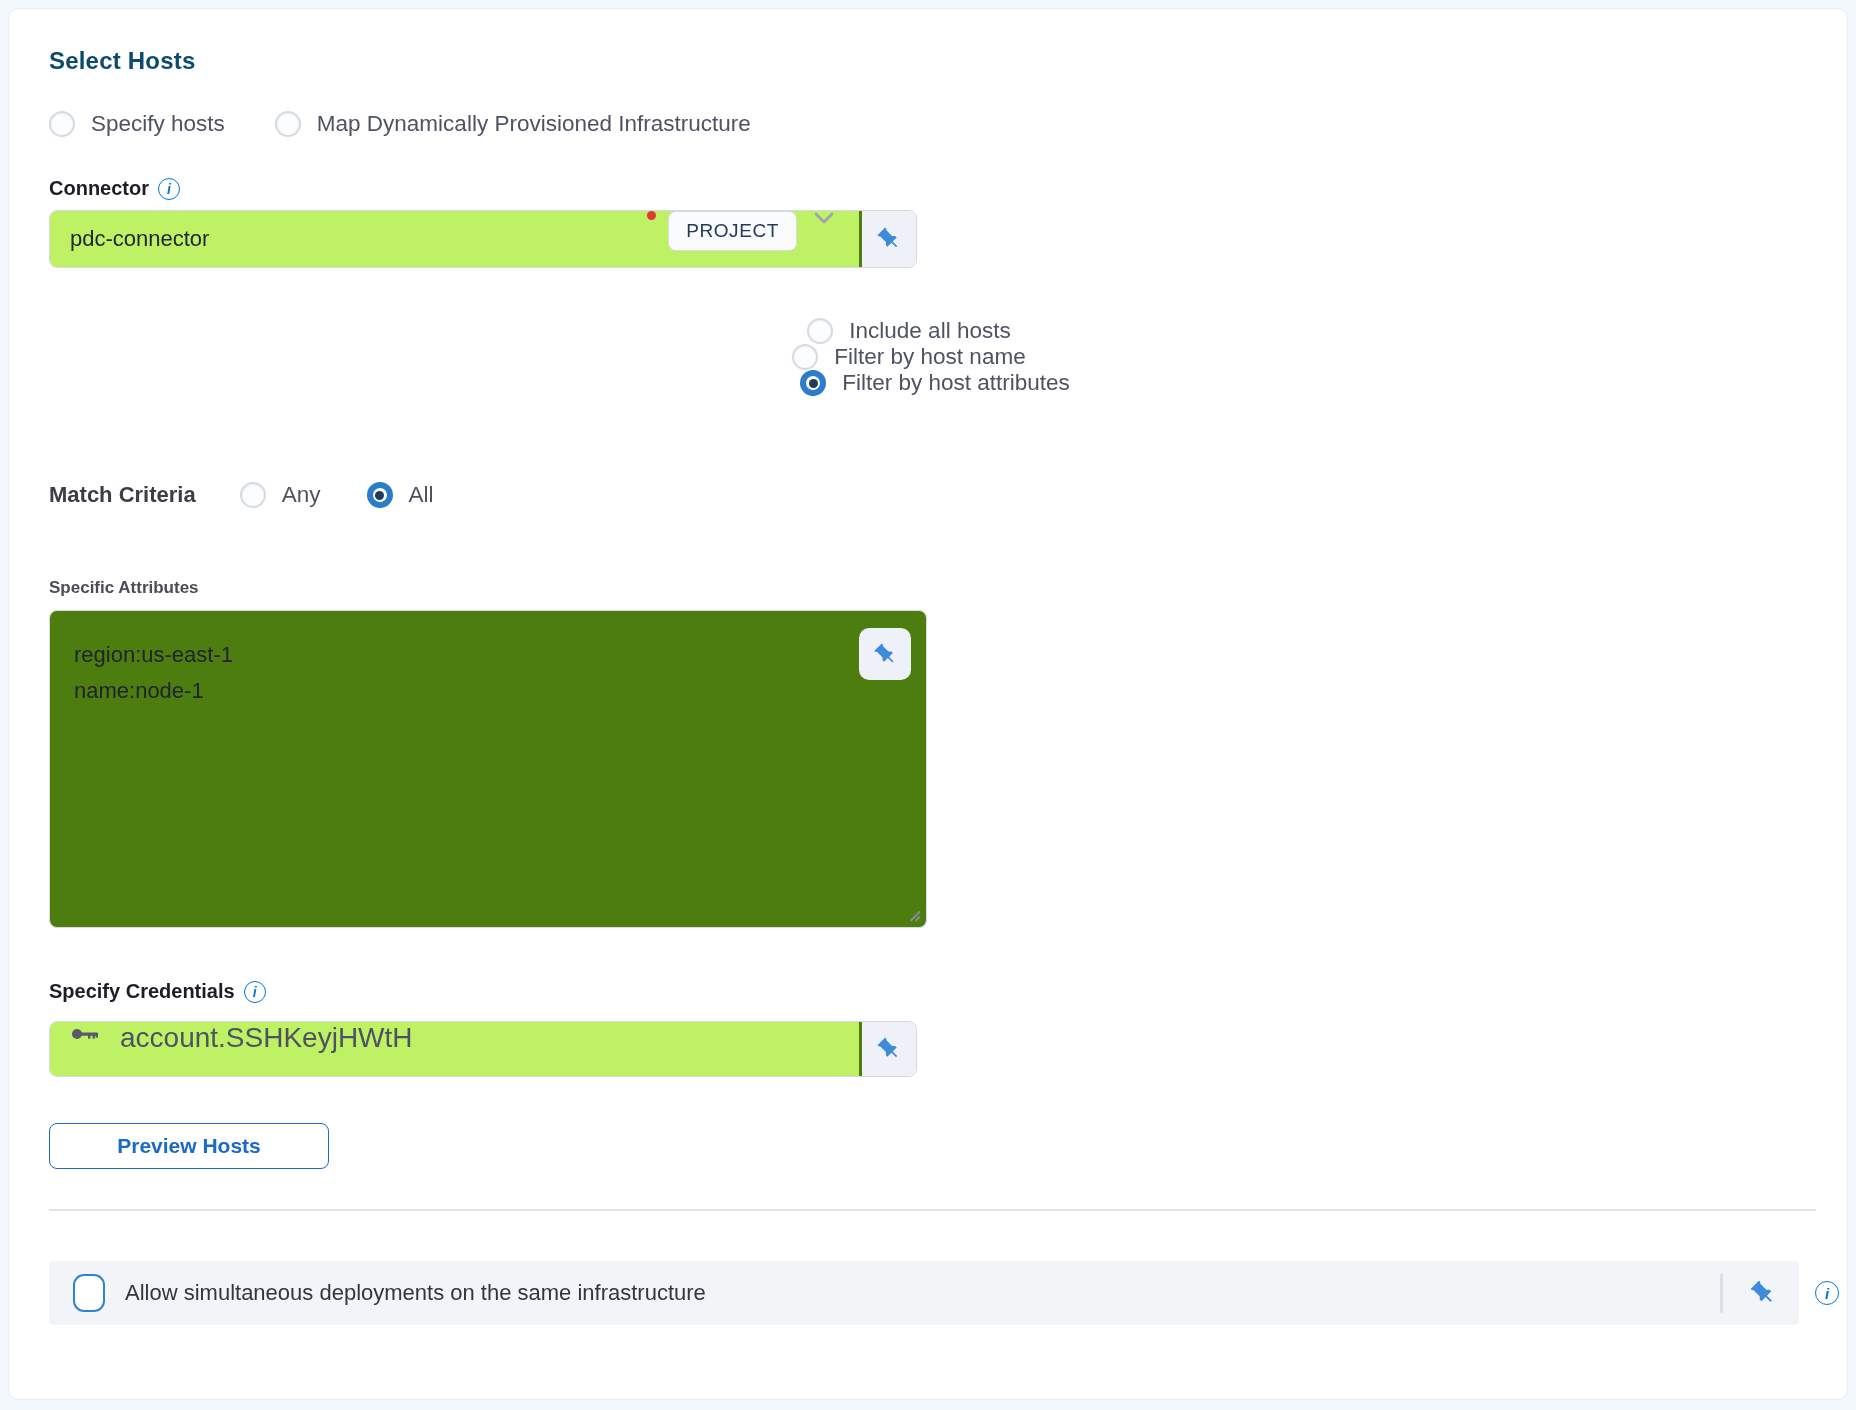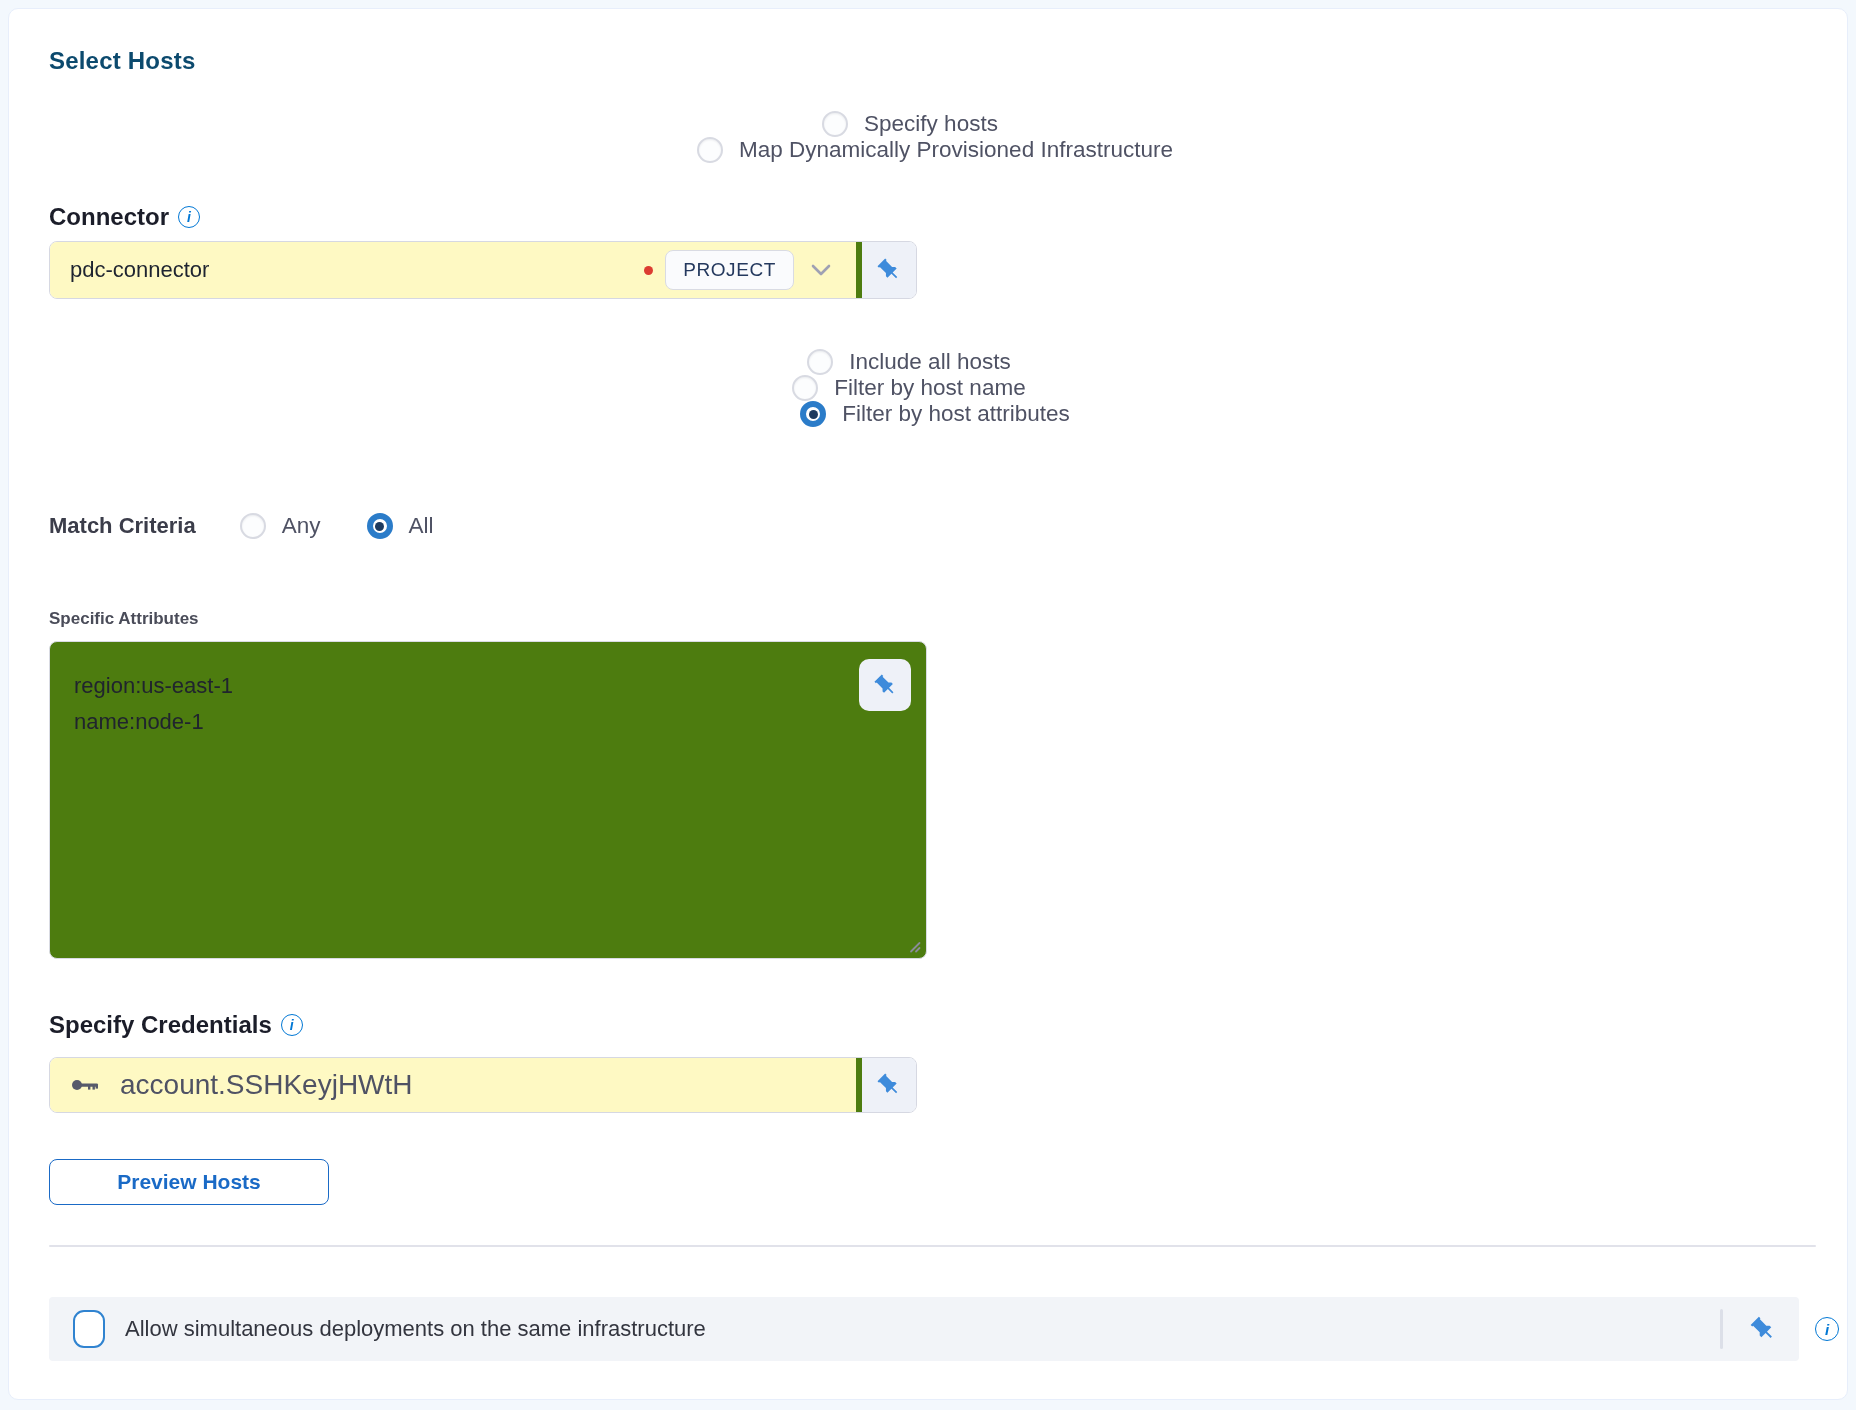--- a/index.html
+++ b/index.html
@@ -50,21 +50,21 @@
   }
   .radio-label {
     margin-left:16px;
     font-size:22.5px;
     color:#4f5264;
   }
 
   
   .field-label-row { display:flex; align-items:center; gap:9px; }
   .field-label {
-    font-size:24px;
+    font-size:20px;
     font-weight:700;
     color:#1b1d29;
   }
   .info-icon {
     width:22px; height:22px; flex:none;
     border:1.5px solid #0278d5; border-radius:50%;
     color:#0278d5;
     display:inline-flex; align-items:center; justify-content:center;
     font-size:14px; font-weight:600; font-style:italic;
     cursor:pointer;
@@ -76,24 +76,24 @@
     margin-top:10px;
     width:868px; height:58px;
     border:1px solid #d6d8e2;
     border-radius:8px;
     display:flex; align-items:stretch;
     overflow:hidden;
     background:#ffffff;
   }
   .select-main {
     flex:1;
-    display:flex; align-items:center;
+    display:flex; 
     padding:0 14px 0 20px;
-    border-right:6px solid #4d7c0f;
-    background:#fef9c3;
+    border-right:3px solid #4d7c0f;
+    background:#bef264;
     min-width:0;
   }
   .select-main input {
     flex:1; min-width:0;
     border:none; outline:none;
     font-family:"Liberation Sans", sans-serif;
     font-size:22px; color:#1e2430;
     background:transparent;
   }
   .required-dot {
@@ -114,21 +114,21 @@
   }
   .chevron { margin:0 10px 0 16px; flex:none; display:flex; cursor:pointer; }
   .pin-box {
     width:54px; flex:none;
     background:#eef1f8;
     display:flex; align-items:center; justify-content:center;
     cursor:pointer;
   }
 
   
-  .mt-radio1 { margin-top:36px;flex-direction:column; }
+  .mt-radio1 { margin-top:36px; }
   .mt-connector-label { margin-top:40px; }
   .mt-radio2 { margin-top:50px;flex-direction:column; }
   .mt-match { margin-top:86px; }
   .match-label { font-size:22px; font-weight:700; color:#3b3d4a; margin-right:44px; }
   .mt-attr-label { margin-top:70px; }
   .attr-label { font-size:17px; font-weight:700; color:#4a4c59; }
 
   
   .textarea-wrap { position:relative; margin-top:12px; width:878px; height:318px; }
   .textarea-wrap textarea {

